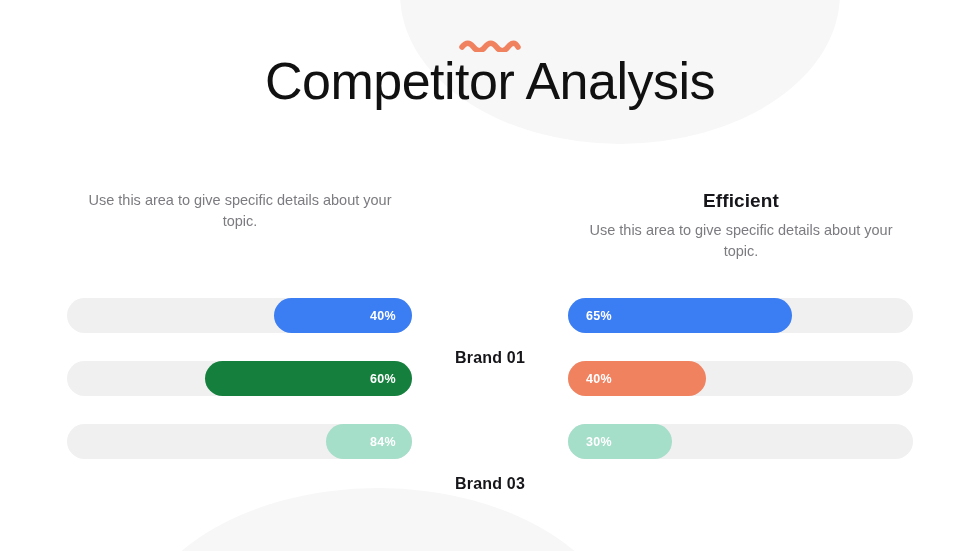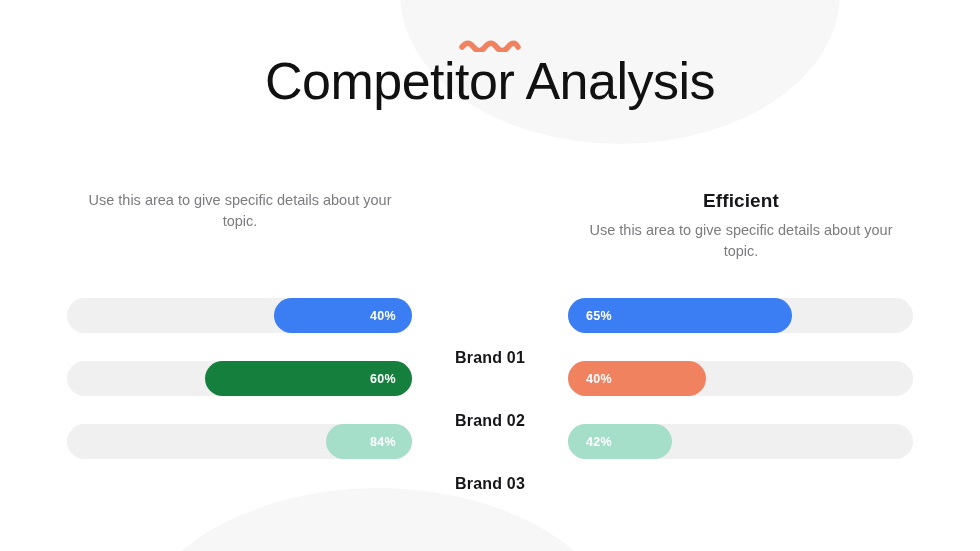--- a/index.html
+++ b/index.html
@@ -192,36 +192,35 @@
         </div>
       </div>
     </div>
 
     <div class="row">
       <div class="track left">
         <div class="fill" style="width: 207px; background: #15803d;">
           <span class="fill-label">60%</span>
         </div>
       </div>
-      <div class="brand">Brand 02</div>
       <div class="track right">
         <div class="fill" style="width: 138px; background: rgb(240, 130, 96);">
           <span class="fill-label">40%</span>
         </div>
       </div>
     </div>
 
     <div class="row">
       <div class="track left">
         <div class="fill" style="width: 86.25px; background: rgb(165, 222, 201);">
           <span class="fill-label">84%</span>
         </div>
       </div>
       <div class="brand">Brand 03</div>
       <div class="track right">
         <div class="fill" style="width: 103.5px; background: rgb(165, 222, 201);">
-          <span class="fill-label">42%</span>
+          <span class="fill-label">30%</span>
         </div>
       </div>
     </div>
 
   </div>
 </div>
 
 </body></html>

